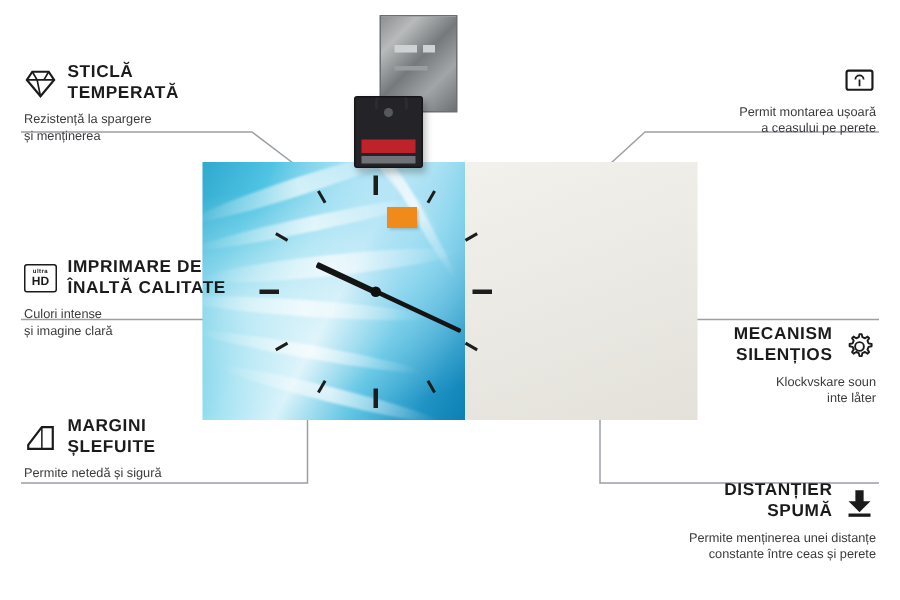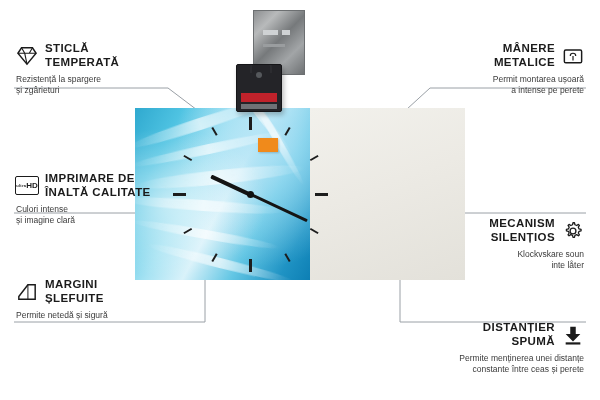--- a/index.html
+++ b/index.html
@@ -210,21 +210,21 @@
     align-items: center;
     justify-content: center;
     color: #1b1b1b;
   }
   .ico svg { display: block; }
   .hd-badge {
     width: 24px; height: 17px;
     border: 1.4px solid #1b1b1b;
     border-radius: 2px;
     display: flex;
-    flex-direction: row;
+    flex-direction: column;
     align-items: center;
     justify-content: center;
     line-height: 1;
   }
   .hd-badge .u { font-size: 4px; letter-spacing: 0.3px; font-weight: bold; }
   .hd-badge .h { font-size: 8px; font-weight: bold; margin-top: 1px; }
   
   #c-sticla   { left: 16px;  top: 42px; }
   #c-hd       { left: 16px;  top: 172px; }
   #c-margini  { left: 16px;  top: 278px; }
@@ -317,21 +317,21 @@
           <path d="M2 8 H22 M6 2 L9.5 8 L12 20 M18 2 L14.5 8" fill="none" stroke="#1b1b1b" stroke-width="1.2"></path>
         </svg>
       </span>
       <span class="title">
         <span>STICLĂ</span><br>
         <span>TEMPERATĂ</span>
       </span>
     </div>
     <div class="desc">
       <span>Rezistență la spargere</span><br>
-      <span>și zgârieturi</span>
+      <span>și menținerea</span>
     </div>
   </div>
 
   <div class="callout left" id="c-hd">
     <div class="head">
       <span class="ico">
         <span class="hd-badge">
           <span class="u">ultra</span>
           <span class="h">HD</span>
         </span>
@@ -360,35 +360,31 @@
         <span>ȘLEFUITE</span>
       </span>
     </div>
     <div class="desc">
       <span>Permite netedă și sigură</span>
     </div>
   </div>
 
   <div class="callout right" id="c-manere">
     <div class="head">
-      <span class="title">
-        <span>MÂNERE</span><br>
-        <span>METALICE</span>
-      </span>
       <span class="ico">
         <svg width="22" height="20" viewBox="0 0 24 22">
           <rect x="2.5" y="4.5" width="19" height="14" rx="1.5" fill="none" stroke="#1b1b1b" stroke-width="1.6"></rect>
           <path d="M9 11 a3 3 0 0 1 6 0" fill="none" stroke="#1b1b1b" stroke-width="1.3"></path>
           <path d="M12 11 L12 16" stroke="#1b1b1b" stroke-width="1.3"></path>
         </svg>
       </span>
     </div>
     <div class="desc">
       <span>Permit montarea ușoară</span><br>
-      <span>a intense pe perete</span>
+      <span>a ceasului pe perete</span>
     </div>
   </div>
 
   <div class="callout right" id="c-mecanism">
     <div class="head">
       <span class="title">
         <span>MECANISM</span><br>
         <span>SILENȚIOS</span>
       </span>
       <span class="ico">

